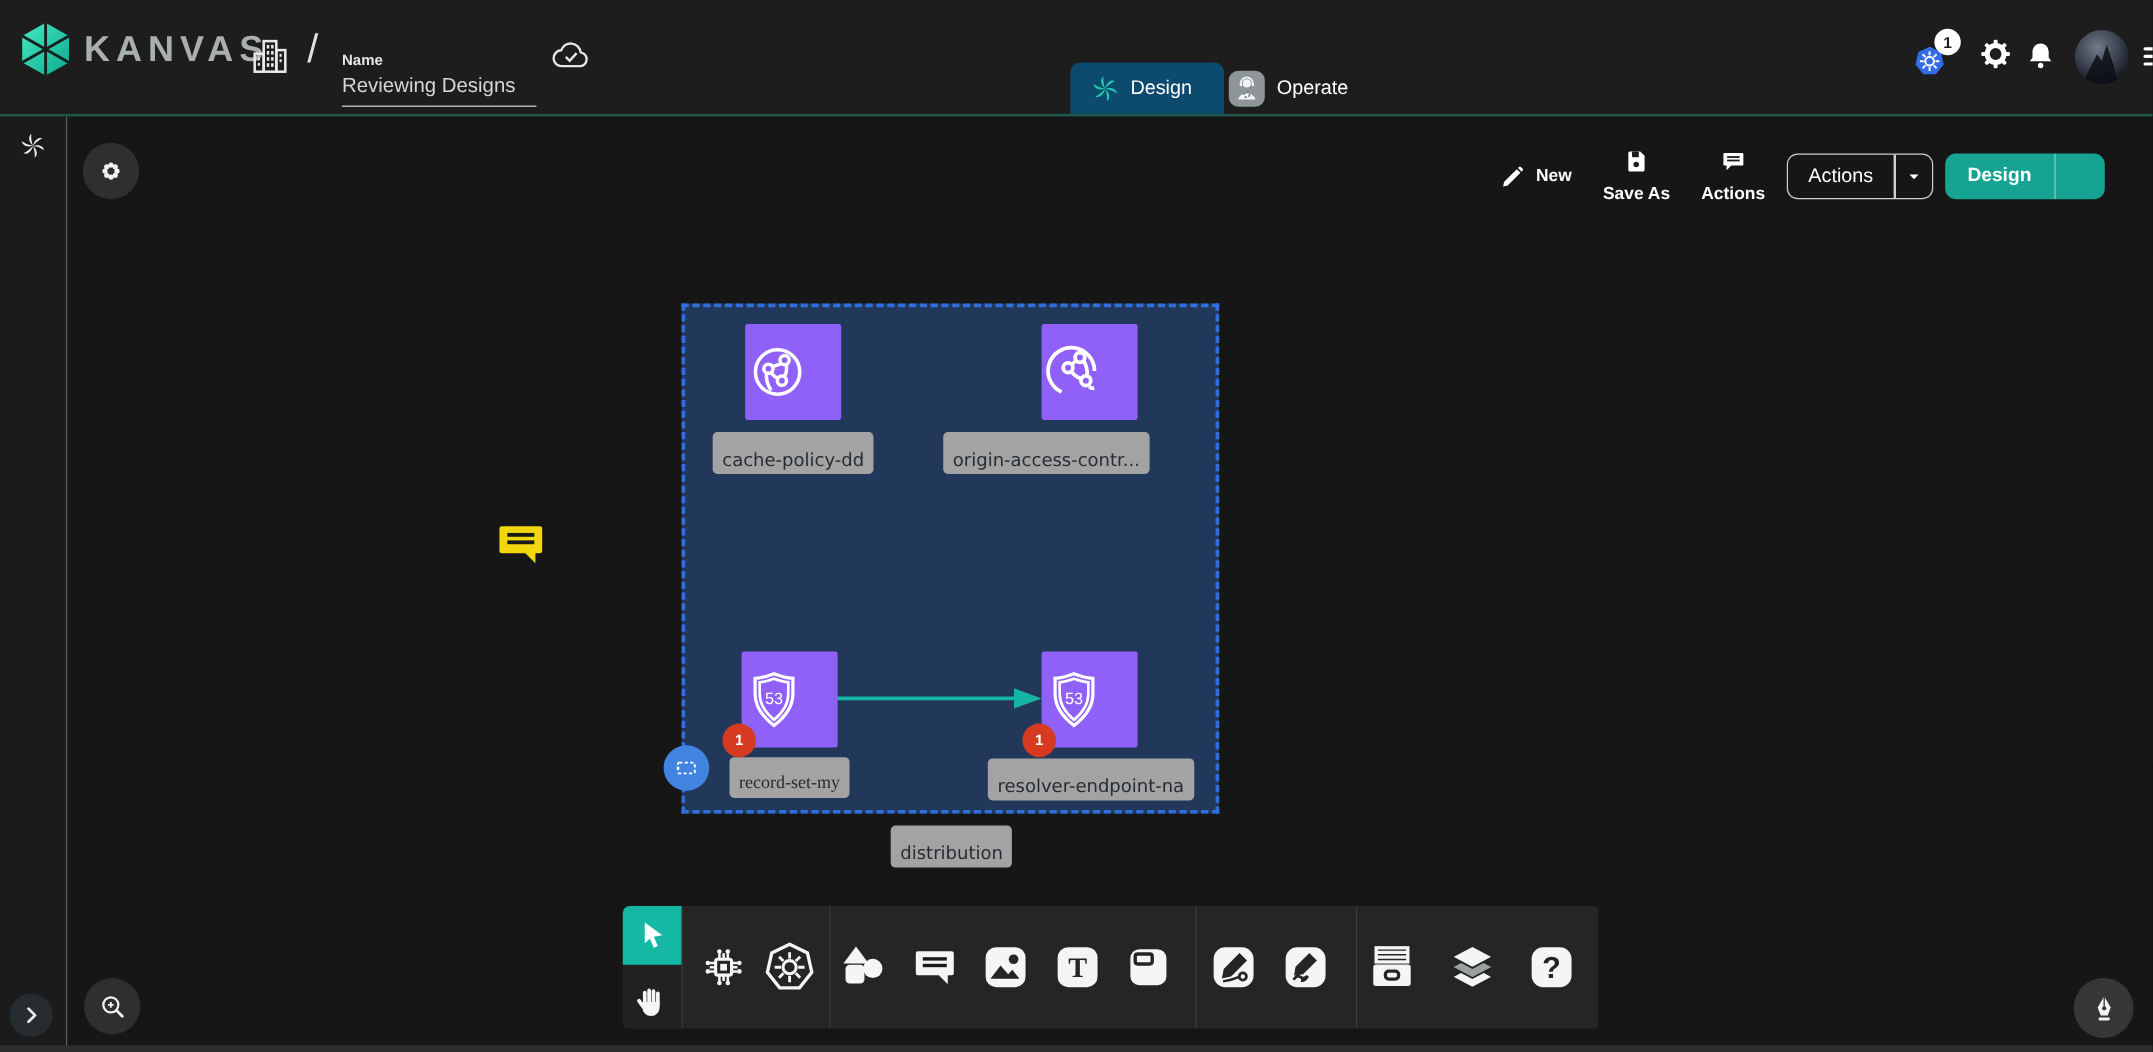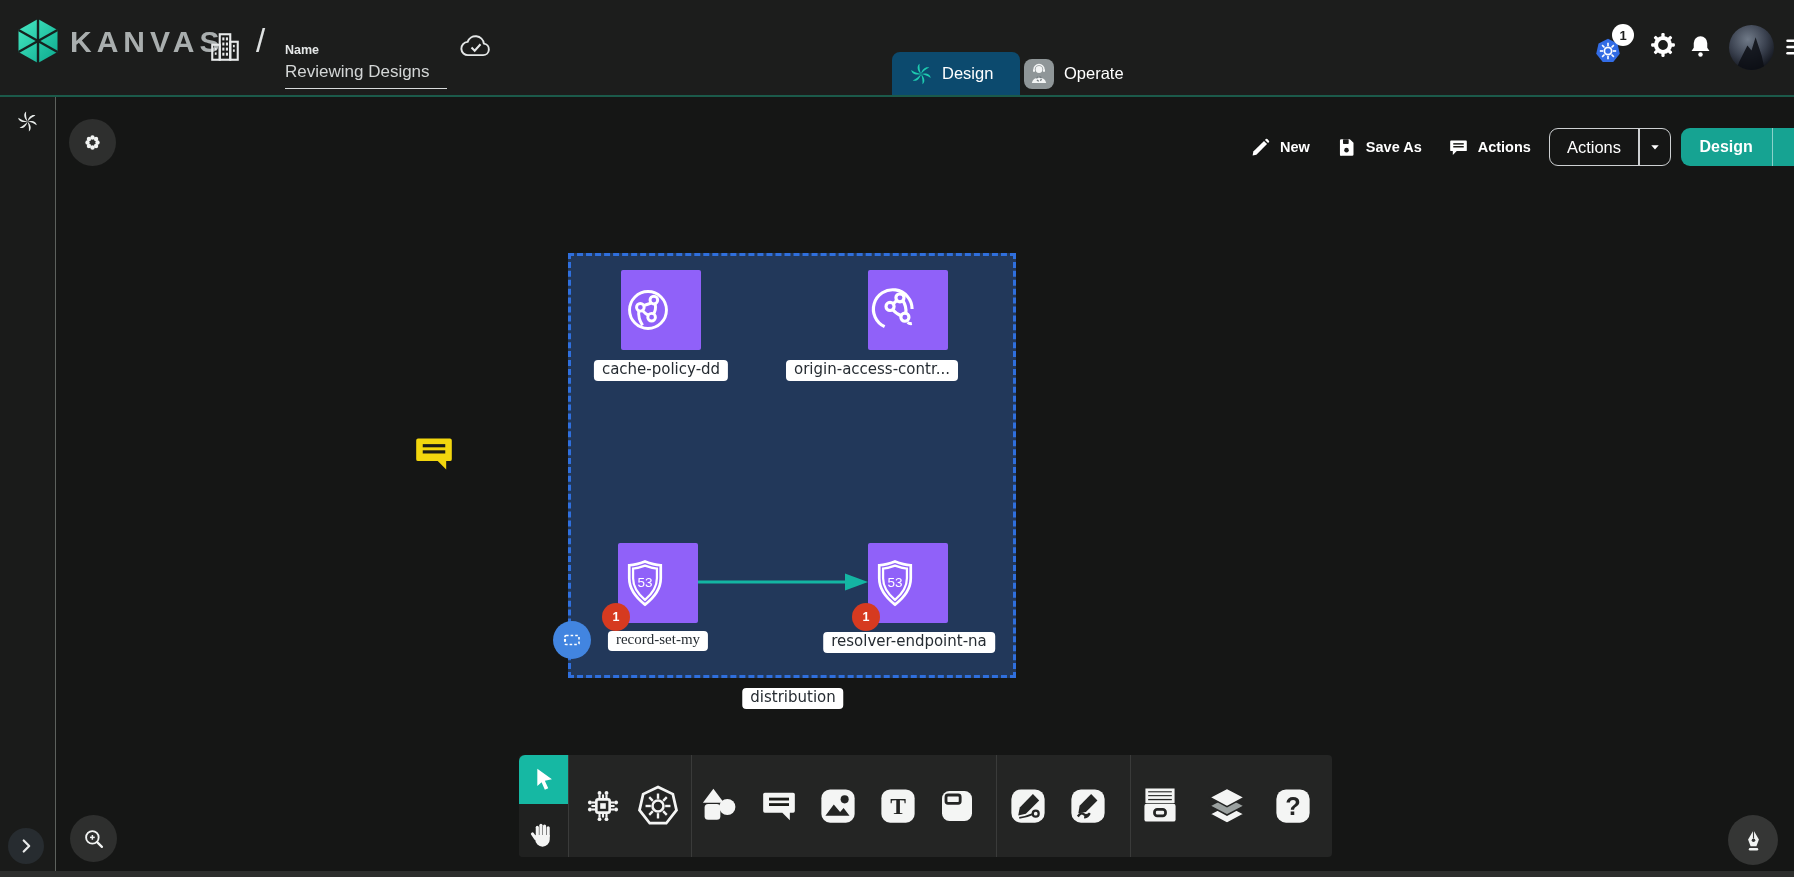--- a/index.html
+++ b/index.html
@@ -79,21 +79,21 @@
   .btn-zoom { left:70px; top:815px; width:47px; height:47px; background:#2e2f2e; }
   .btn-pennib { left:1728px; top:815px; width:50px; height:50px; background:#353635; }
 
   
   .action-bar {
     position:absolute; left:1250px; top:128px; height:38px; display:flex;
     align-items:center; z-index:15;
   }
   .ab-item { display:flex; align-items:center; gap:9px; color:#fff; font-size:14.5px;
     font-weight:700; cursor:pointer; white-space:nowrap; }
-  .ab-item + .ab-item { margin-left:26px; }
+  .ab-item + .ab-item { margin-left:26px;flex-direction:column; }
   .flip-x { transform:scaleX(-1); }
   .actions-btn {
     margin-left:18px; height:38px; border:1.5px solid #cdd0d2; border-radius:9px;
     display:flex; align-items:stretch; color:#fff; cursor:pointer; overflow:hidden;
   }
   .actions-main { display:flex; align-items:center; padding:0 17px; font-size:16.5px; }
   .btn-divider { width:1.5px; background:#cdd0d2; }
   .actions-caret { width:30px; display:flex; align-items:center; justify-content:center; }
   .share-btn {
     margin-left:10px; height:38px; background:#16a392; border-radius:9px;
@@ -108,22 +108,22 @@
     position:absolute; left:568px; top:253px; width:448px; height:425px;
     border:3px dashed #2f6fdd; background:rgba(56,108,196,0.40); z-index:5;
   }
   .node { position:absolute; width:80px; height:80px; background:#9061f9; border-radius:2px;
     display:flex; align-items:center; justify-content:flex-start; z-index:8; cursor:pointer; }
   .node-cache { left:621px; top:270px; }
   .node-origin { left:868px; top:270px; }
   .node-record { left:618px; top:543px; }
   .node-resolver { left:868px; top:543px; }
   .node-label {
-    position:absolute; transform:translateX(-50%); background:#ffffff; color:#262c32;
-    font-family:"DejaVu Sans",sans-serif; font-size:15px; padding:0 8px 3px;
+    position:absolute; transform:translateX(-50%); background:#a3a3a3; color:#262c32;
+    font-family:"DejaVu Sans",sans-serif; font-size:15px; padding:14px 8px 3px;
     border-radius:4px; white-space:nowrap; z-index:9; cursor:pointer;
   }
   .lbl-cache { left:661px; top:360px; }
   .lbl-origin { left:872px; top:360px; }
   .lbl-record { left:658px; top:631px;font-family:Liberation Serif, serif; }
   .lbl-resolver { left:909px; top:632px; }
   .lbl-group { left:793px; top:688px; }
   .node-badge {
     position:absolute; width:28px; height:28px; border-radius:50%; background:#d63a20;
     color:#fff; font-size:12.5px; font-weight:bold; display:flex; align-items:center;

